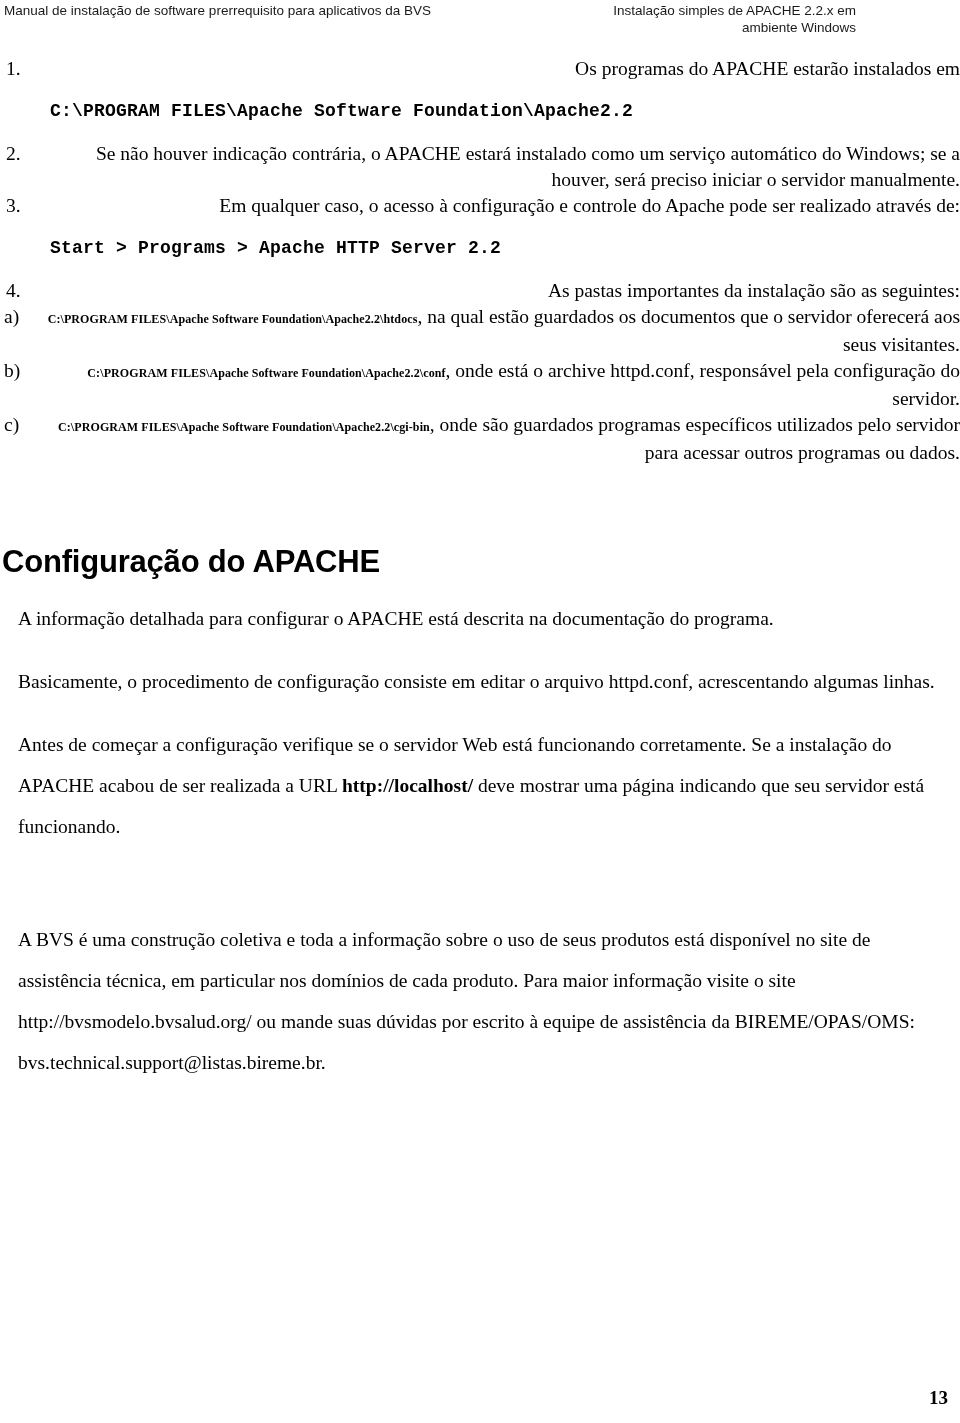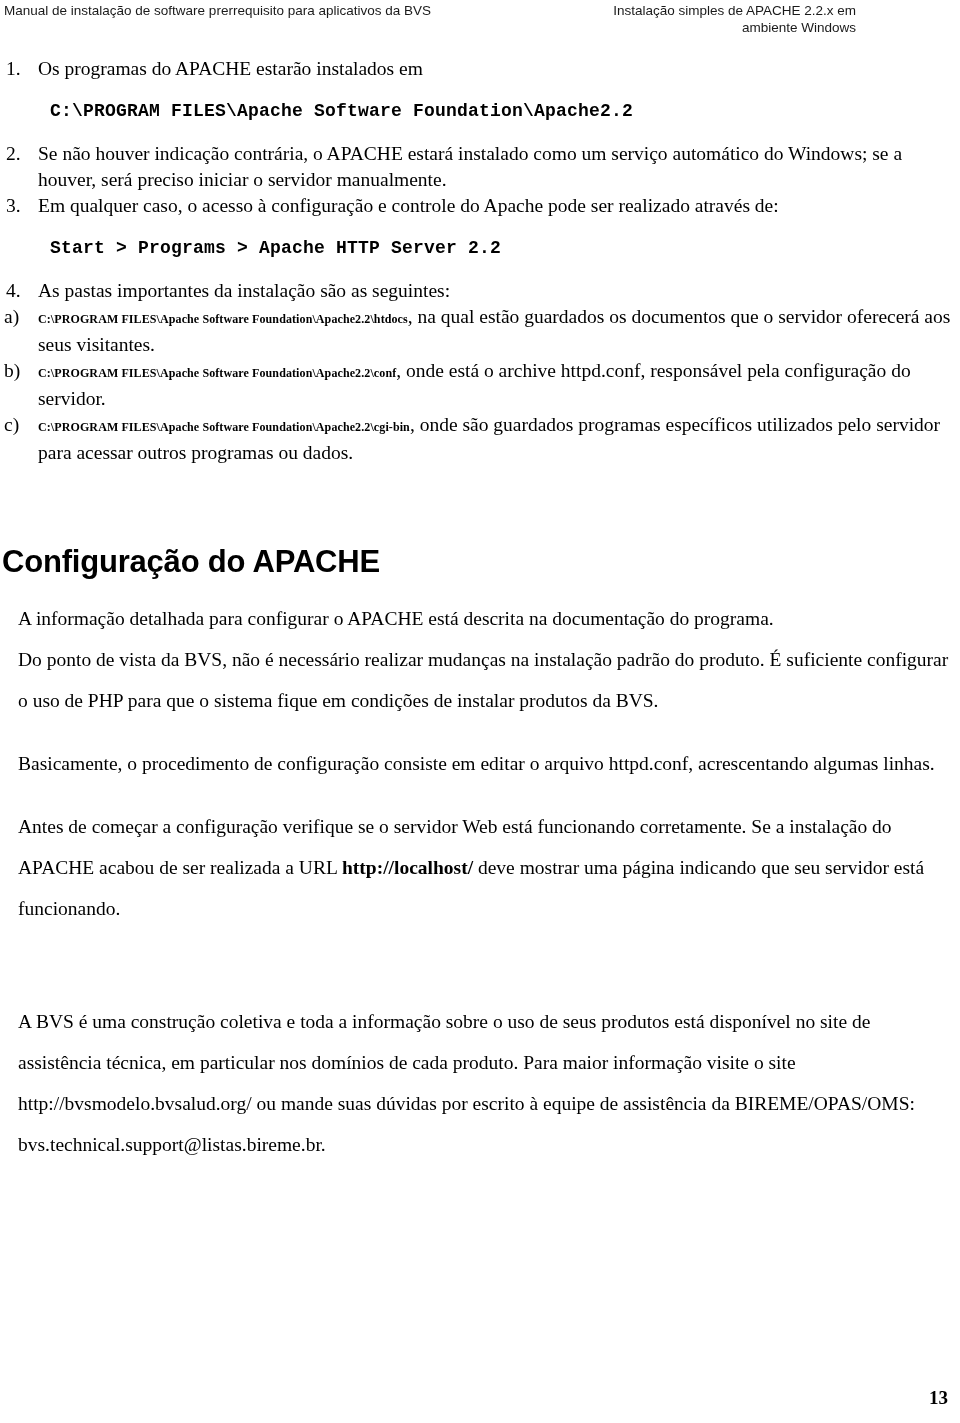--- a/index.html
+++ b/index.html
@@ -64,21 +64,21 @@
     position: absolute;
     left: 6px;
     top: 0;
     width: 26px;
     font-size: 19.5px;
     line-height: 26px;
   }
   .li-row.letter > .marker {
     left: 4px;
   }
-  .li-text { display: block; }
+  .li-text { display: block; text-align: right; }
 
   
   .code-block {
     font-family: "Liberation Mono", "DejaVu Sans Mono", monospace;
     font-weight: bold;
     font-size: 18px;
     letter-spacing: 0.2px;
     padding-left: 38px;
     margin: 17px 0 18px 12px;
     line-height: 24px;
@@ -176,21 +176,20 @@
       <span class="li-text"><code class="inline">C:\PROGRAM FILES\Apache Software Foundation\Apache2.2\cgi-bin</code><span>, onde são guardados programas específicos utilizados pelo servidor para acessar outros programas ou dados.</span></span>
     </div>
 
     <div style="height:78px"></div>
 
     <h2 class="section-title">Configuração do APACHE</h2>
 
     <div style="height:18px"></div>
 
     <p class="prose">A informação detalhada para configurar o APACHE está descrita na documentação do programa.</p>
-    <p class="prose">Do ponto de vista da BVS, não é necessário realizar mudanças na instalação padrão do produto. É suficiente configurar o uso de PHP para que o sistema fique em condições de instalar produtos da BVS.</p>
 
     <div style="height:22px"></div>
 
     <p class="prose">Basicamente, o procedimento de configuração consiste em editar o arquivo httpd.conf, acrescentando algumas linhas.</p>
 
     <div style="height:22px"></div>
 
     <p class="prose"><span>Antes de começar a configuração verifique se o servidor Web está funcionando corretamente. Se a instalação do APACHE acabou de ser realizada a URL </span><b>http://localhost/</b><span> deve mostrar uma página indicando que seu servidor está funcionando.</span></p>
 
     <div style="height:52px"></div>

